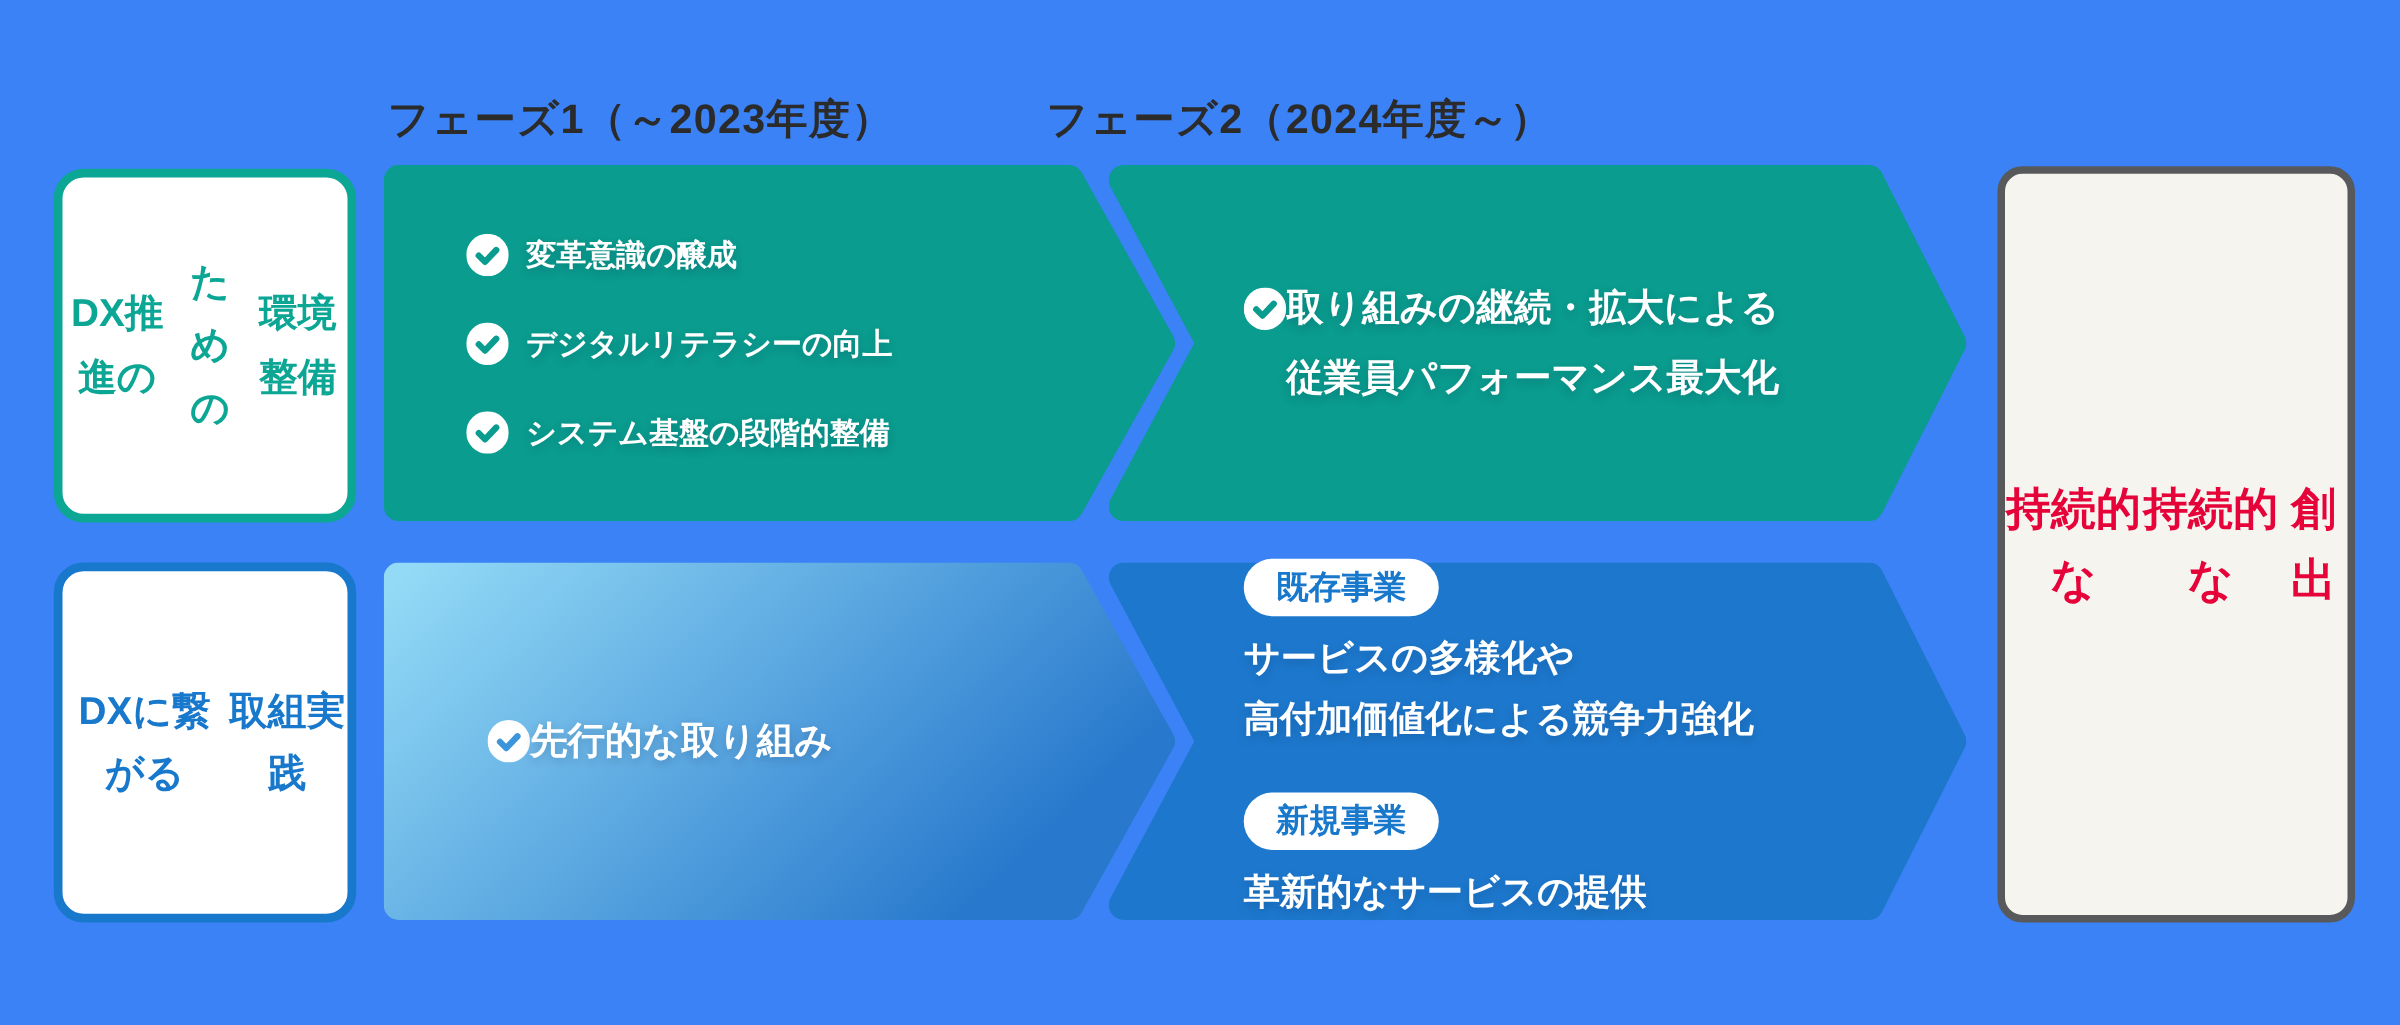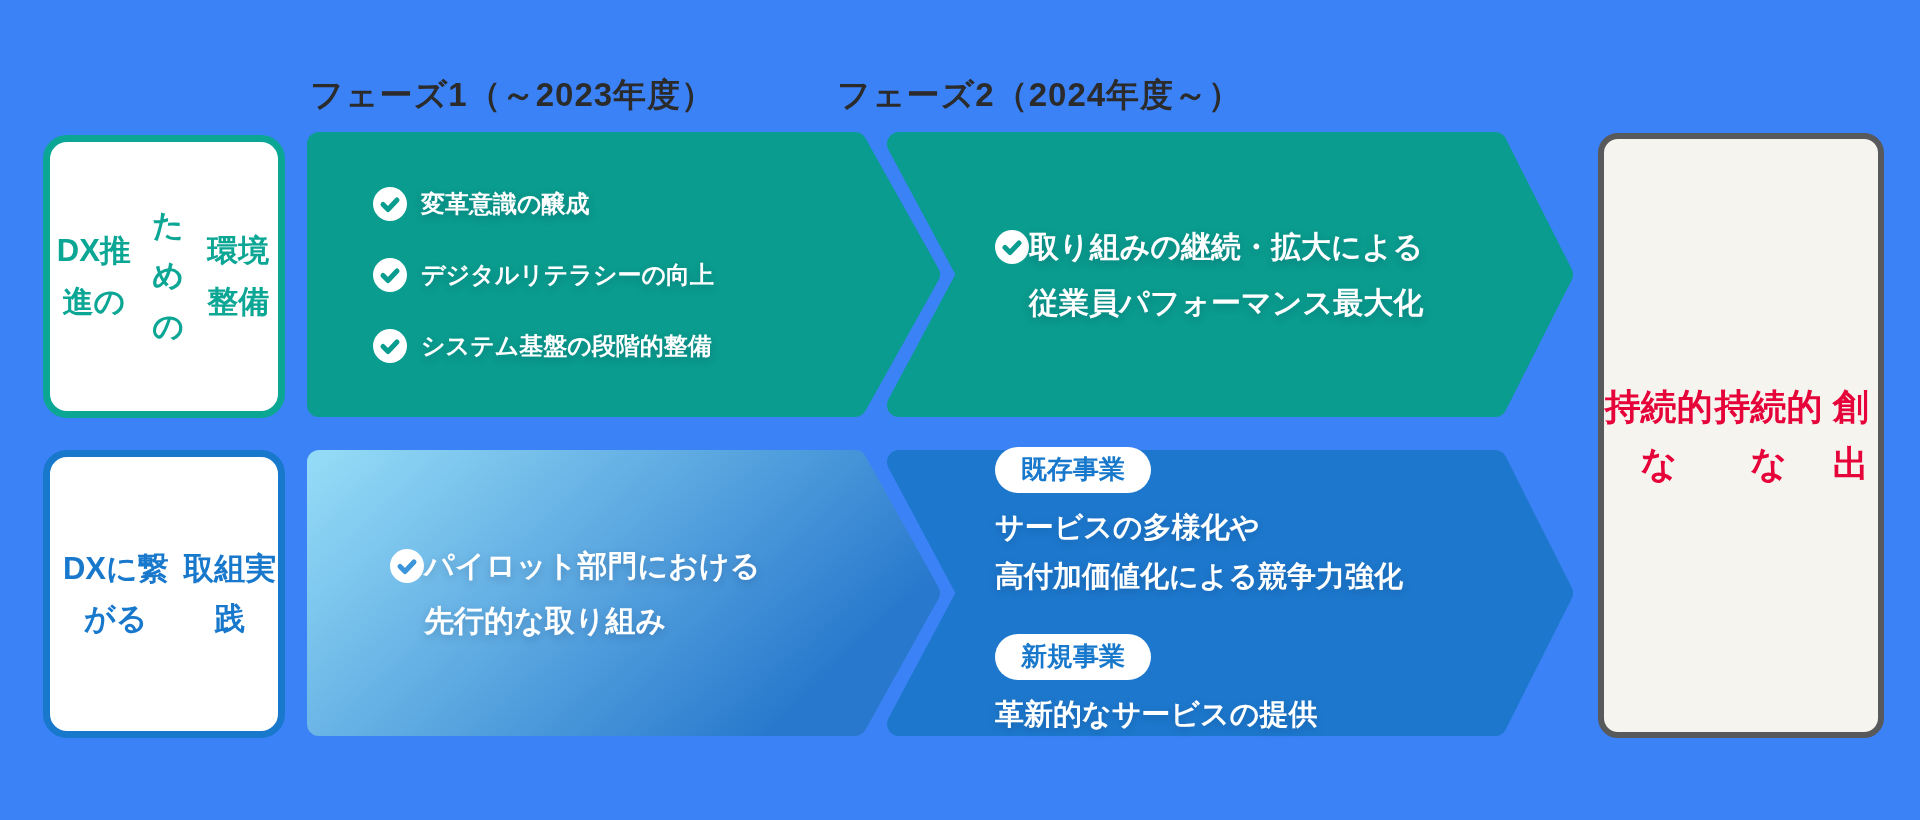--- a/index.html
+++ b/index.html
@@ -136,21 +136,20 @@
     </div>
   </div>
 
   <div class="arrow-content c1r2">
     <div class="check-item-multi">
       <svg class="check-icon check-blue" viewBox="0 0 34 34">
         <circle cx="17" cy="17" r="17" fill="#ffffff"></circle>
         <path d="M10 17.5 L15 22.5 L24 13" fill="none" stroke="currentColor" stroke-width="5" stroke-linecap="round" stroke-linejoin="round"></path>
       </svg>
       <div class="lines">
-        <div class="txt">パイロット部門における</div>
         <div class="txt">先行的な取り組み</div>
       </div>
     </div>
   </div>
 
   <div class="arrow-content c2r2">
     <div class="biz-group">
       <span class="badge">既存事業</span>
       <div class="lines">
         <div class="txt">サービスの多様化や</div>

